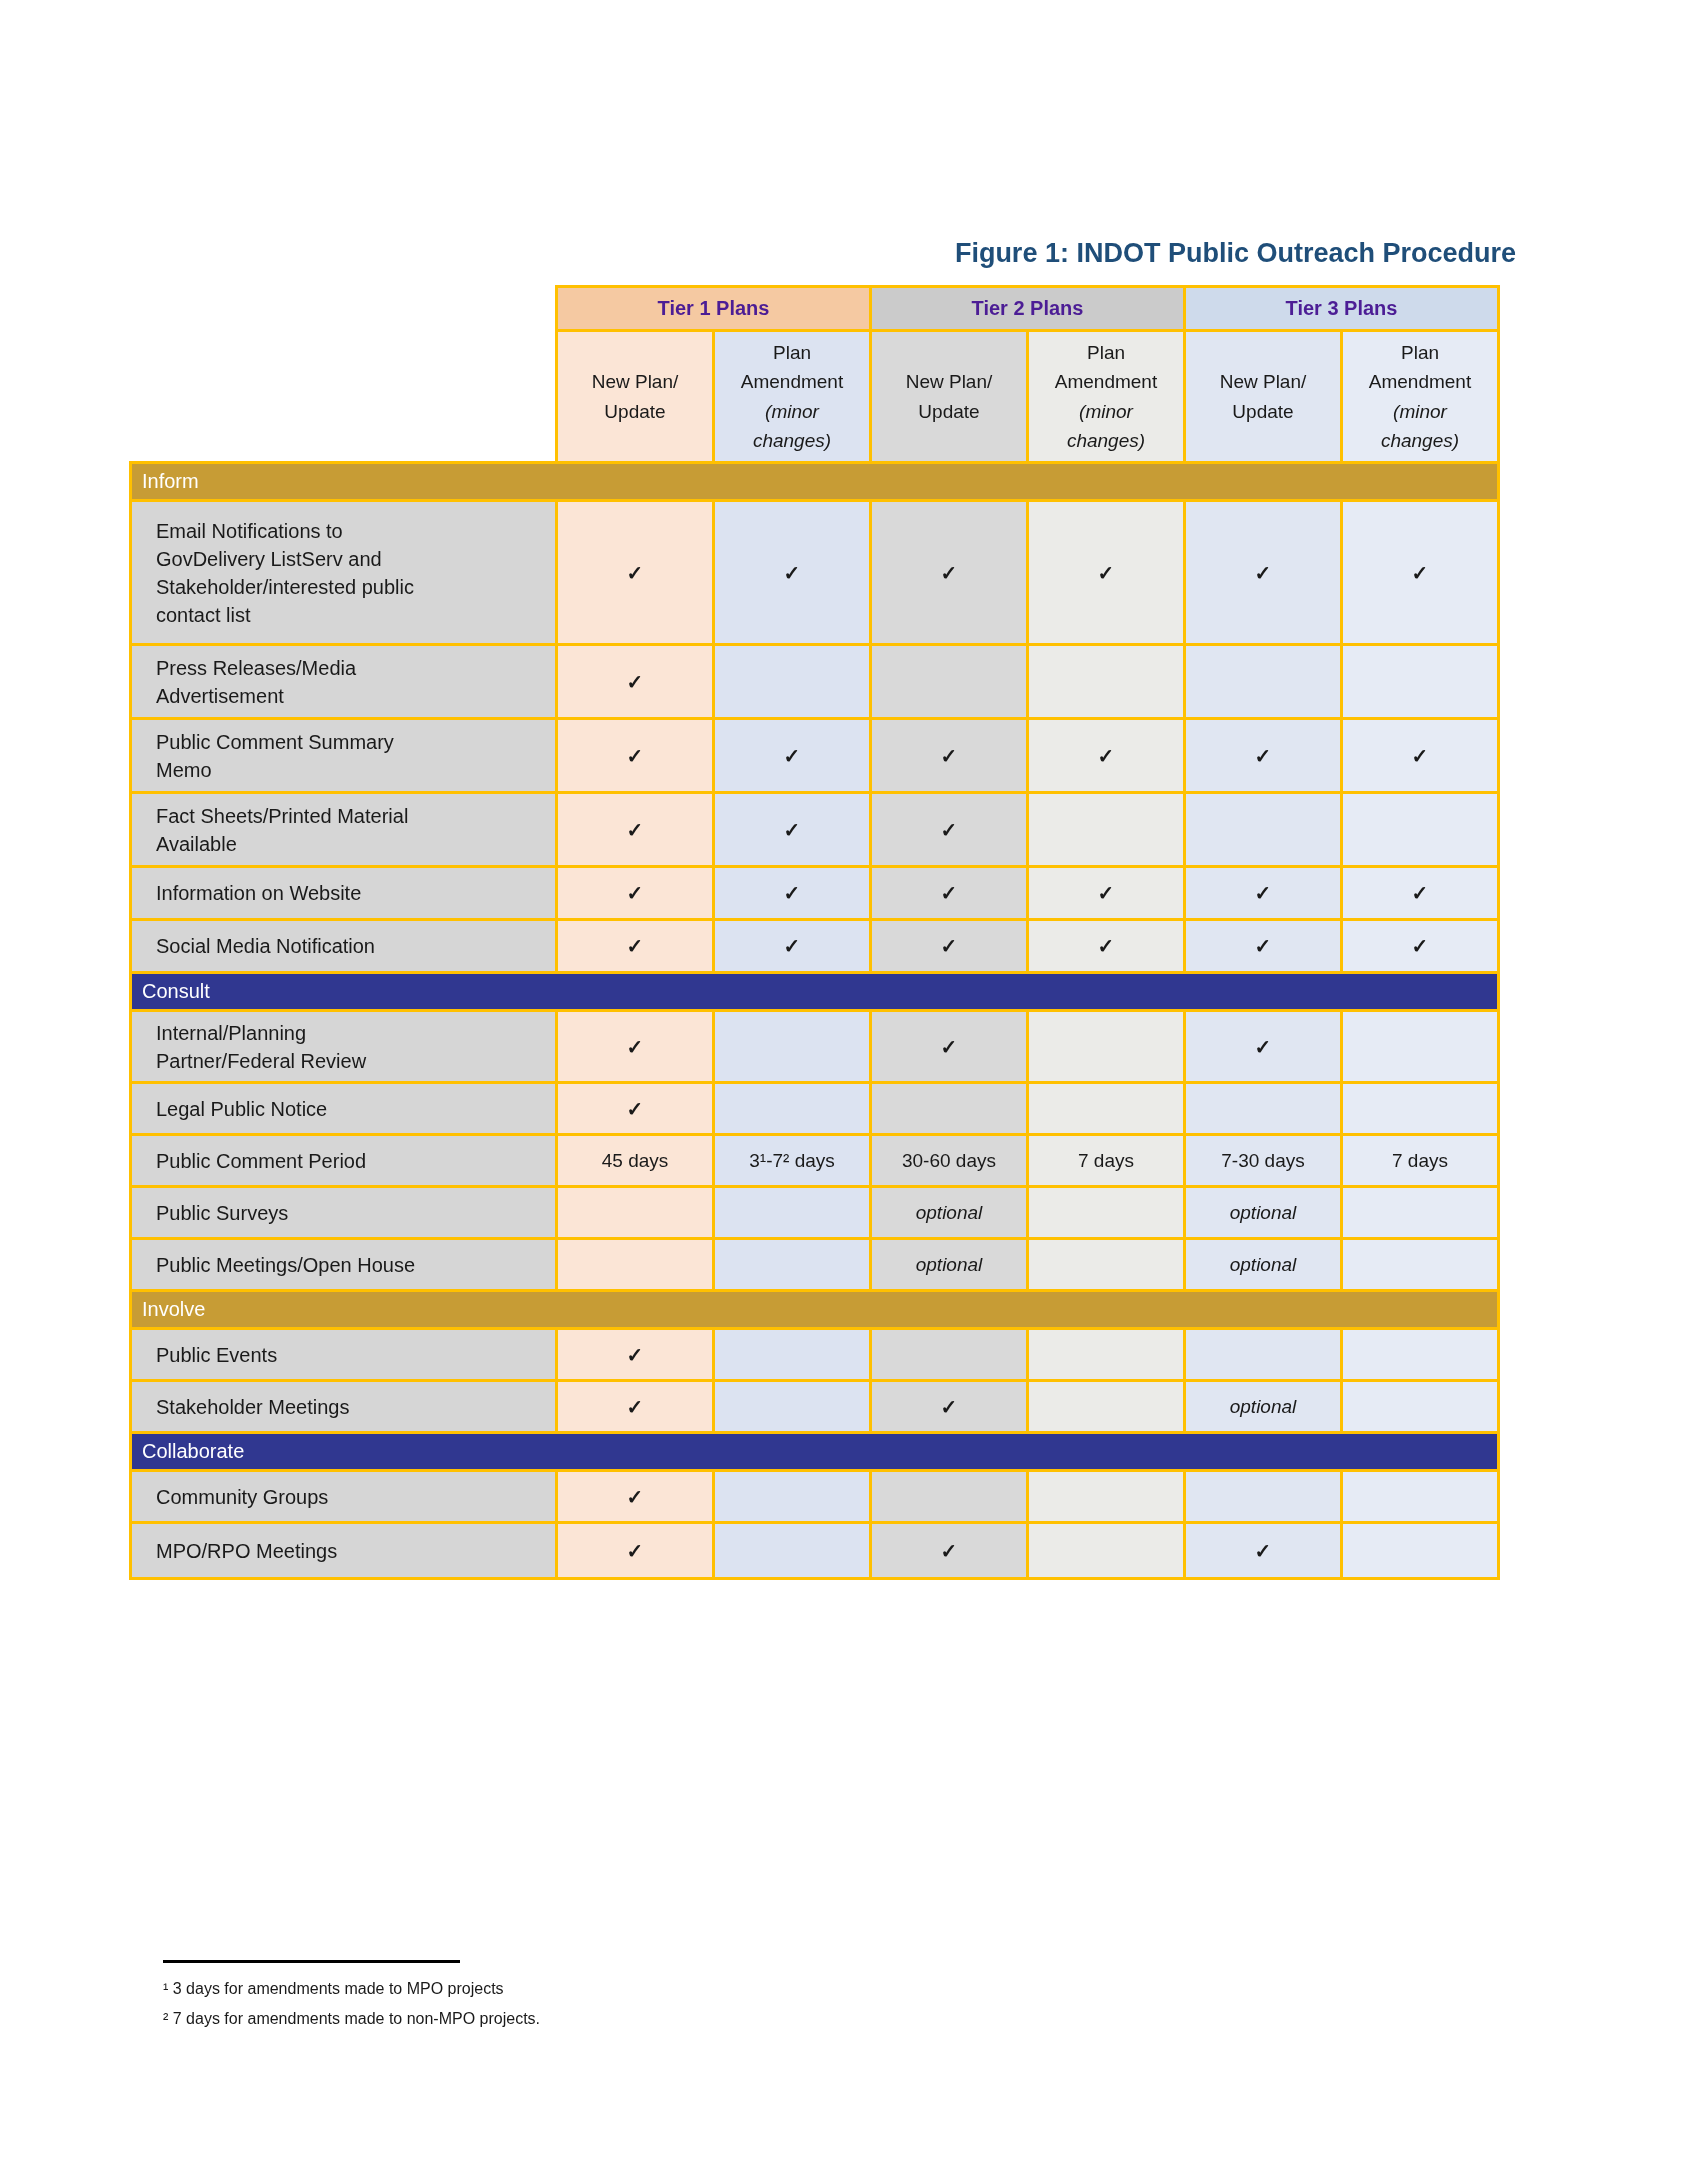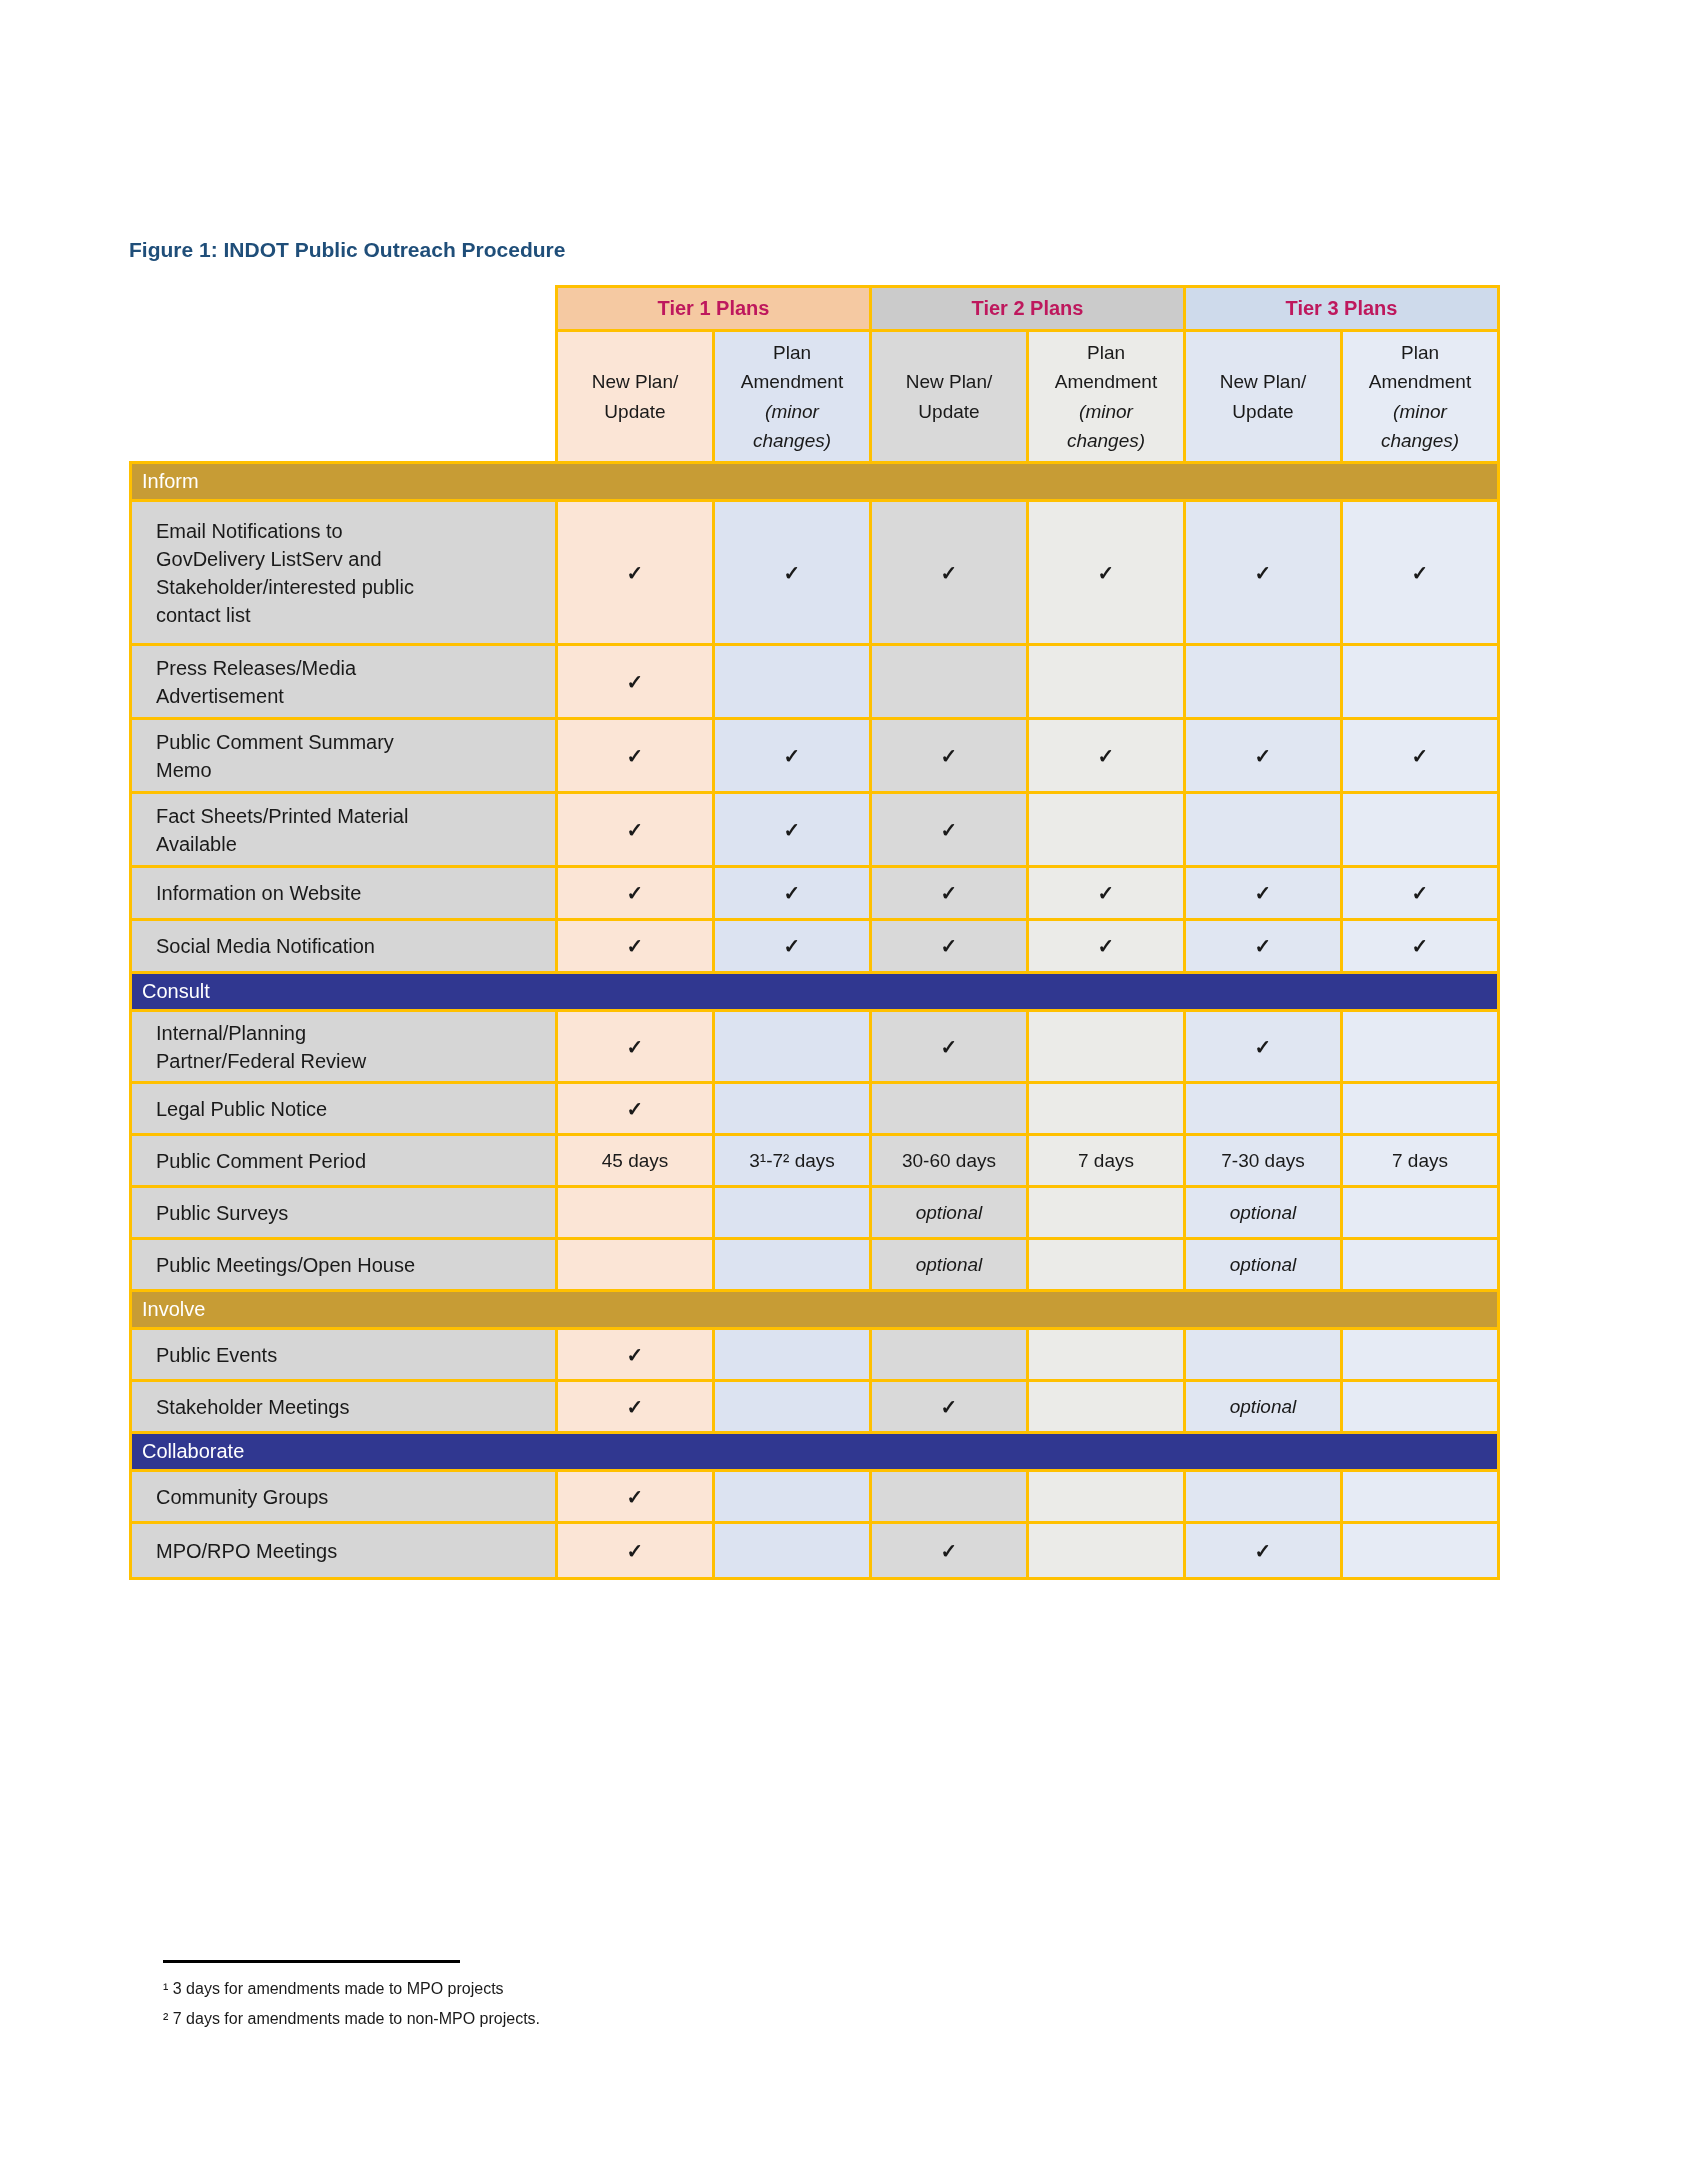--- a/index.html
+++ b/index.html
@@ -1,32 +1,32 @@
 <!DOCTYPE html>
 <html><head>
 <meta charset="utf-8">
 <style>
   html,body{margin:0;padding:0;}
   body{
     width:1684px;height:2179px;position:relative;background:#ffffff;
     font-family:"Liberation Sans", sans-serif;color:#1a1a1a;overflow:hidden;
   }
   .figure-title{
-    position:absolute;left:129px;top:238px;width:1376px;
-    text-align:left;font-size:21px;font-weight:bold;color:#1F4E79;
+    position:absolute;left:140px;top:238px;width:1376px;
+    text-align:right;font-size:27px;font-weight:bold;color:#1F4E79;
   }
   table.outreach{
     position:absolute;left:129px;top:285px;
     border-collapse:collapse;table-layout:fixed;
   }
   col.c-label{width:426px;}
   col.c-data{width:157px;}
   td{border:3px solid #FFC000;overflow:hidden;}
   td.corner{border:none;background:#ffffff;}
-  td.tier{font-weight:bold;font-size:20px;text-align:center;vertical-align:middle;color:#be185d;}
+  td.tier{font-weight:bold;font-size:20px;text-align:center;vertical-align:middle;color:#4c1d95;}
   td.tier1{background:#F5C9A2;}
   td.tier2{background:#CBCBCB;}
   td.tier3{background:#CEDAEB;}
   td.sub{text-align:center;vertical-align:middle;font-size:19px;padding:4px 2px;line-height:1.55;}
   .sub-title{display:block;white-space:pre-line;}
   .sub-note{display:block;white-space:pre-line;font-style:italic;}
   td.col1{background:#FBE5D6;}
   td.col2{background:#DCE3F1;}
   td.col3{background:#D9D9D9;}
   td.col4{background:#EBEBE8;}

